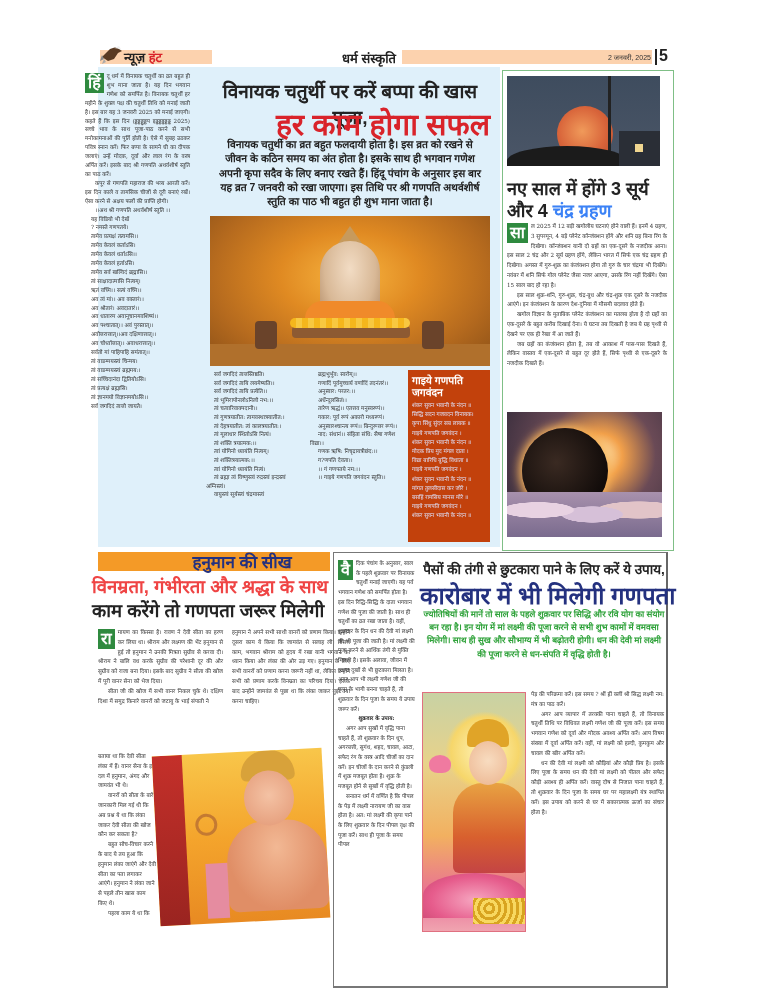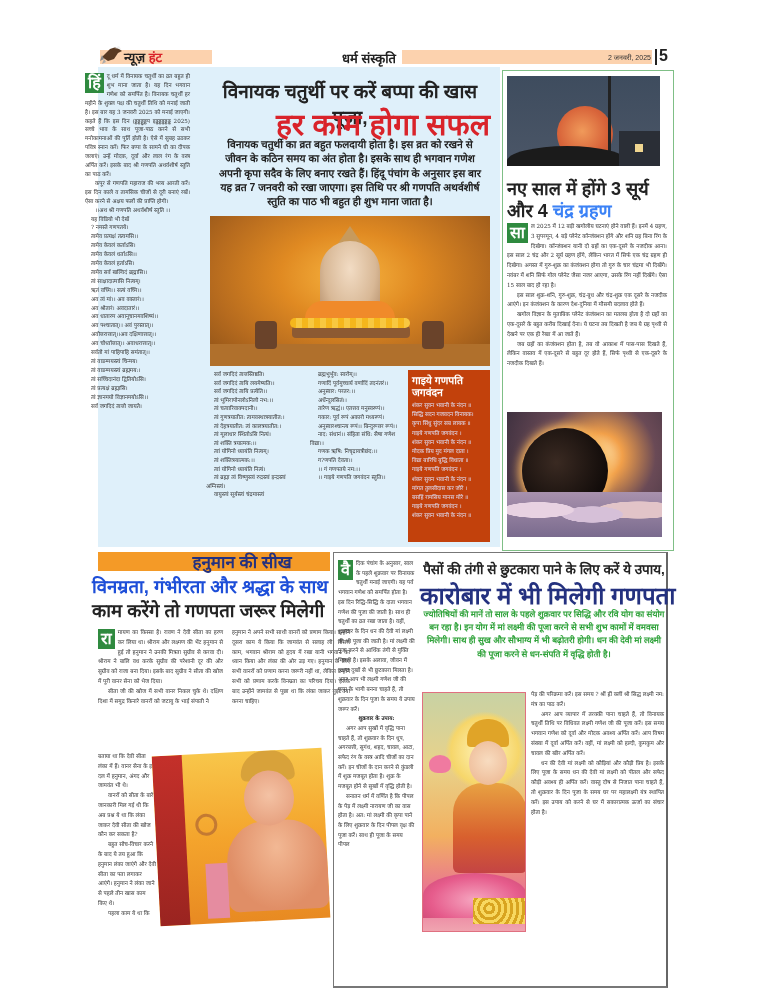--- a/index.html
+++ b/index.html
@@ -54,21 +54,21 @@
   .ecl-body { position: absolute; left: 507px; top: 222px; width: 160px; font: 5.6px/9.8px "DejaVu Serif", serif; color: #333; text-align: justify; }
   .ecl-body p { text-indent: 10px; }
   .ecl-body p.first { text-indent: 0; }
   .sun-img { position: absolute; left: 507px; top: 412px; width: 155px; height: 125px; background: radial-gradient(circle at 60% 35%, #fff1c4 0%, #f2a04a 18%, #6a4a56 45%, #2c2636 100%); overflow: hidden; }
   .sun-disc { position: absolute; left: 15px; top: 16px; width: 86px; height: 86px; border-radius: 50%; background: radial-gradient(circle at 40% 40%, #3a2a22 0%, #120c0a 70%); box-shadow: 0 0 10px 3px #f8b45a; }
   .clouds { position: absolute; left: 0; top: 80px; width: 100%; height: 45px; background: radial-gradient(ellipse at 20% 40%, #e8d2e2 0 20%, transparent 21%), radial-gradient(ellipse at 55% 50%, #d6c0d8 0 25%, transparent 26%), radial-gradient(ellipse at 85% 40%, #e2c4c8 0 22%, transparent 23%), linear-gradient(180deg,#a891ad 0%,#7a6b8e 100%); }
 
   
   .hanuman-banner { position: absolute; left: 98px; top: 552px; width: 232px; height: 19px; background: #f49a27; }
   .hanuman-banner-txt { position: absolute; left: 98px; top: 550px; width: 232px; text-align: center; font: bold 17px "Liberation Sans", sans-serif; color: #24317f; margin-left: 28px; }
-  .han-h1 { position: absolute; left: 92px; top: 574px; font: bold 18.5px/26px "Liberation Sans", sans-serif; color: #1d4ed8; white-space: nowrap; }
+  .han-h1 { position: absolute; left: 92px; top: 574px; font: bold 18.5px/26px "Liberation Sans", sans-serif; color: #ef4444; white-space: nowrap; }
   .han-h2 { position: absolute; left: 92px; top: 598px; font: bold 18.5px/26px "Liberation Sans", sans-serif; color: #222; white-space: nowrap; }
   .han-col1 { position: absolute; left: 98px; top: 628px; width: 125px; font: 5.6px/9.8px "DejaVu Serif", serif; color: #333; text-align: justify; }
   .han-col1 p { text-indent: 10px; }
   .han-col1 p.first { text-indent: 0; }
   .han-col1b { position: absolute; left: 98px; top: 752px; width: 58px; font: 5.6px/9.8px "DejaVu Serif", serif; color: #333; }
   .han-col1b p { text-indent: 10px; }
   .han-col2 { position: absolute; left: 232px; top: 628px; width: 118px; font: 5.6px/9.8px "DejaVu Serif", serif; color: #333; text-align: justify; }
   .hanuman-img { position: absolute; left: 156px; top: 752px; width: 170px; height: 170px; background: linear-gradient(180deg,#f8c64a 0%,#f4a42c 50%,#e88a22 100%); overflow: hidden; transform: rotate(-3deg); }
   .h-curtain { position: absolute; left: 0; top: 0; width: 30px; height: 100%; background: linear-gradient(180deg,#c4302a,#9a2420); }
   .h-face { position: absolute; left: 90px; top: 20px; width: 50px; height: 55px; border-radius: 50%; background: radial-gradient(circle at 50% 45%, #f4c2a4 0%, #e6a07e 80%); }

